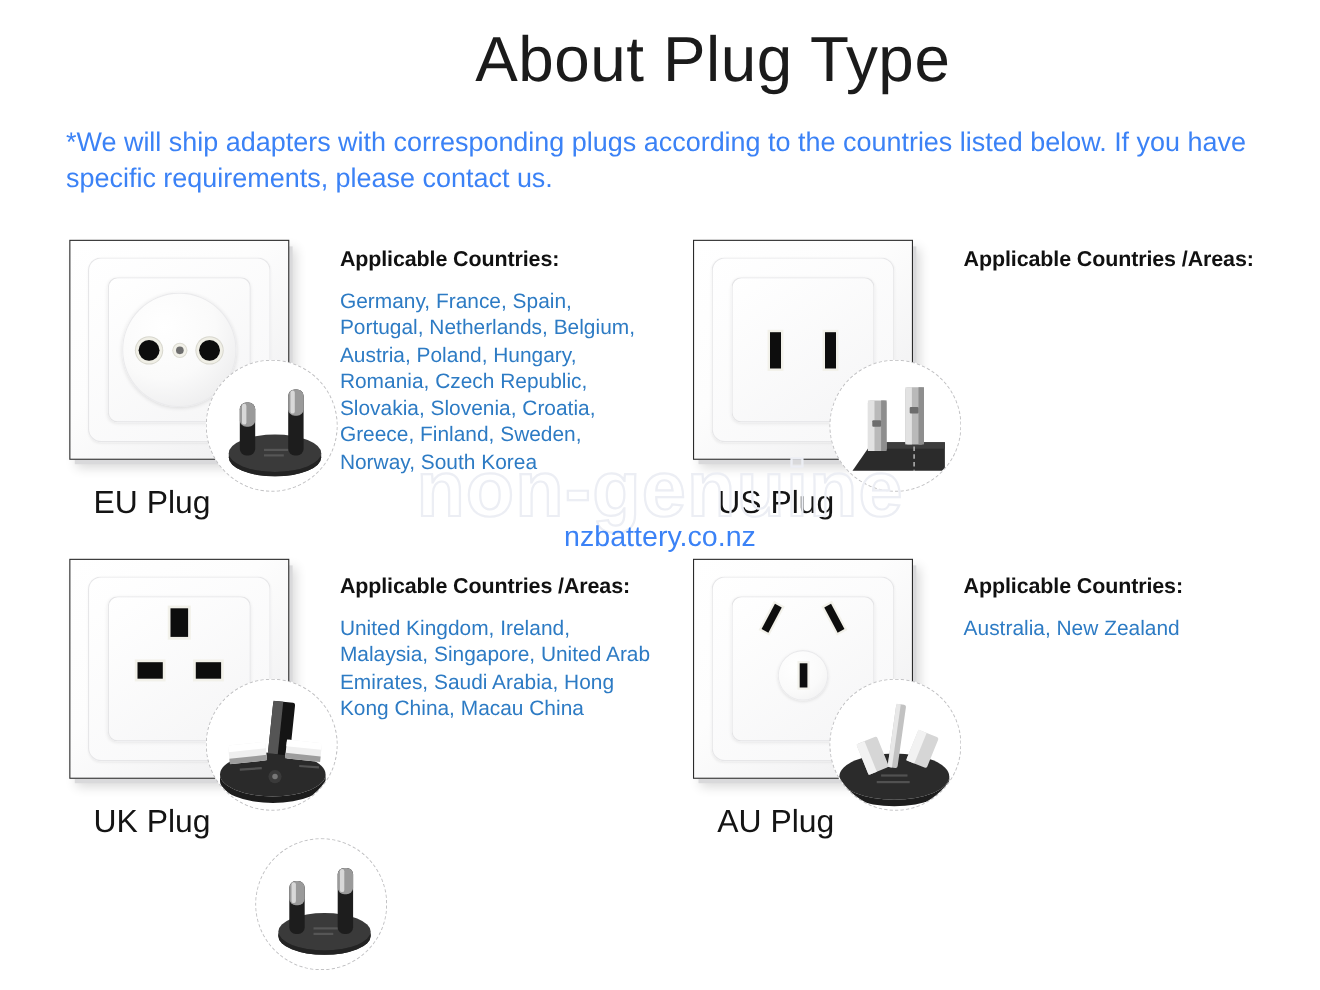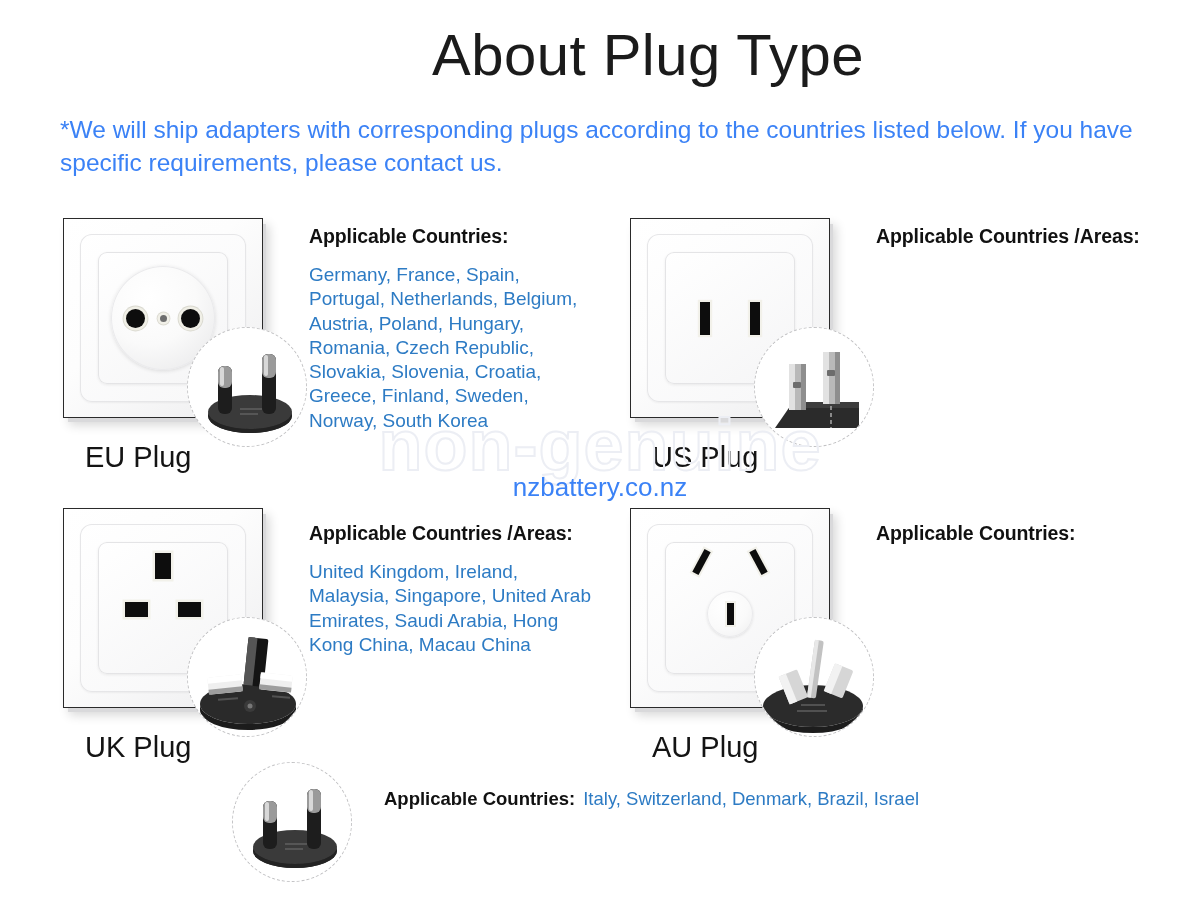--- a/index.html
+++ b/index.html
@@ -439,20 +439,21 @@
       <g opacity=".4" fill="#8d8d8d">
         <rect x="46" y="86" width="24" height="2"></rect>
         <rect x="42" y="92" width="30" height="2"></rect>
       </g>
     </svg>
   </div>
   <div class="plug-label">AU Plug</div>
 </div>
 <div class="info-col info-au">
   <div class="info-heading">Applicable Countries:</div>
+  <div class="info-list">Australia, New Zealand</div>
 </div>
 
 <div class="compat">
   <div class="compat-inset">
     <svg width="118" height="118" viewBox="0 0 118 118">
       <ellipse cx="62" cy="88" rx="42" ry="17" fill="#2c2c2c"></ellipse>
       <ellipse cx="62" cy="84" rx="42" ry="17" fill="#3a3a3a"></ellipse>
       <path d="M20 84 A42 17 0 0 0 104 84 L104 88 A42 17 0 0 1 20 88 Z" fill="#232323"></path>
       <rect x="30" y="38" width="14" height="48" rx="6" fill="#1d1d1d"></rect>
       <rect x="30" y="38" width="14" height="22" rx="6" fill="#9a9a9a"></rect>
@@ -460,20 +461,17 @@
       <rect x="74" y="26" width="14" height="60" rx="6" fill="#1d1d1d"></rect>
       <rect x="74" y="26" width="14" height="24" rx="6" fill="#9a9a9a"></rect>
       <rect x="76" y="27" width="4" height="21" rx="2" fill="#d8d8d8"></rect>
       <g opacity=".35" fill="#8d8d8d">
         <rect x="52" y="80" width="22" height="2"></rect>
         <rect x="52" y="85" width="18" height="2"></rect>
       </g>
     </svg>
   </div>
   <div class="compat-text">
-    <div class="compat-line2">
-      <span class="lbl">Applicable Countries:</span><span class="vals">Italy, Switzerland, Denmark, Brazil, Israel</span>
-    </div>
   </div>
 </div>
 
 <div class="wm-main">non-genuine</div>
 <div class="wm-sub">nzbattery.co.nz</div>
 
 </body></html>

